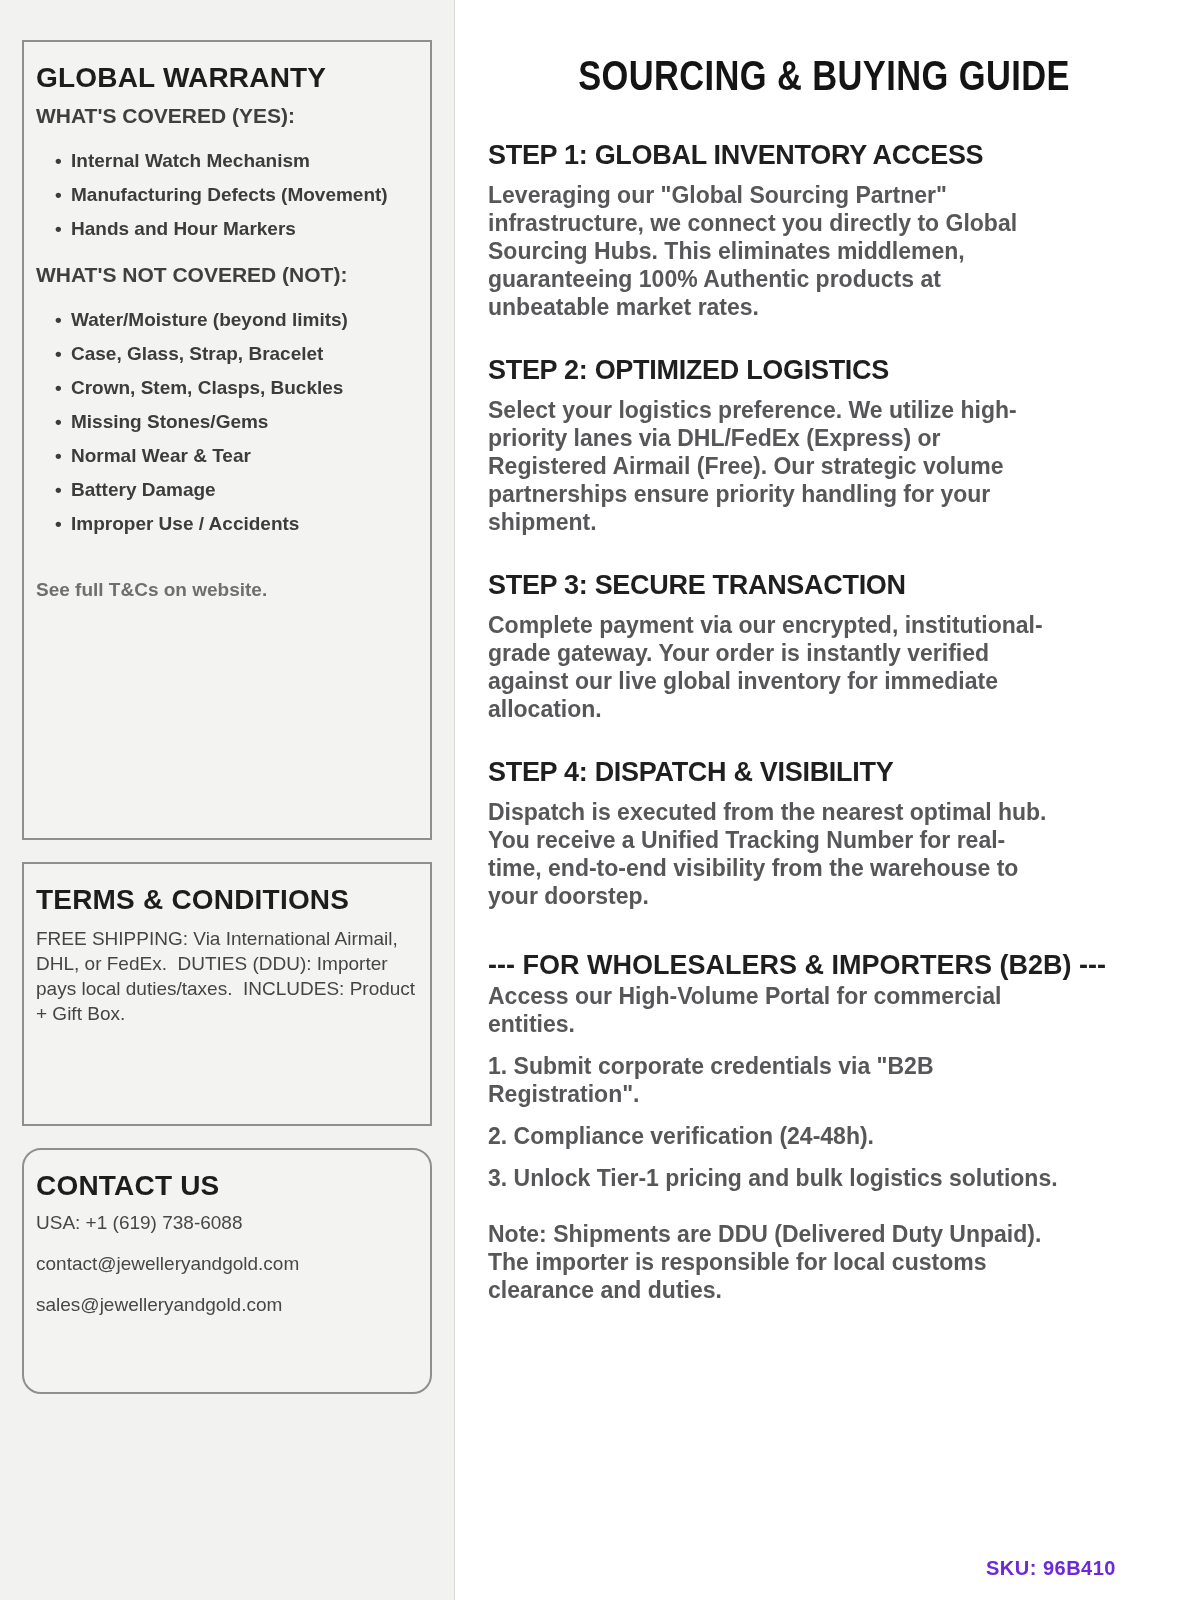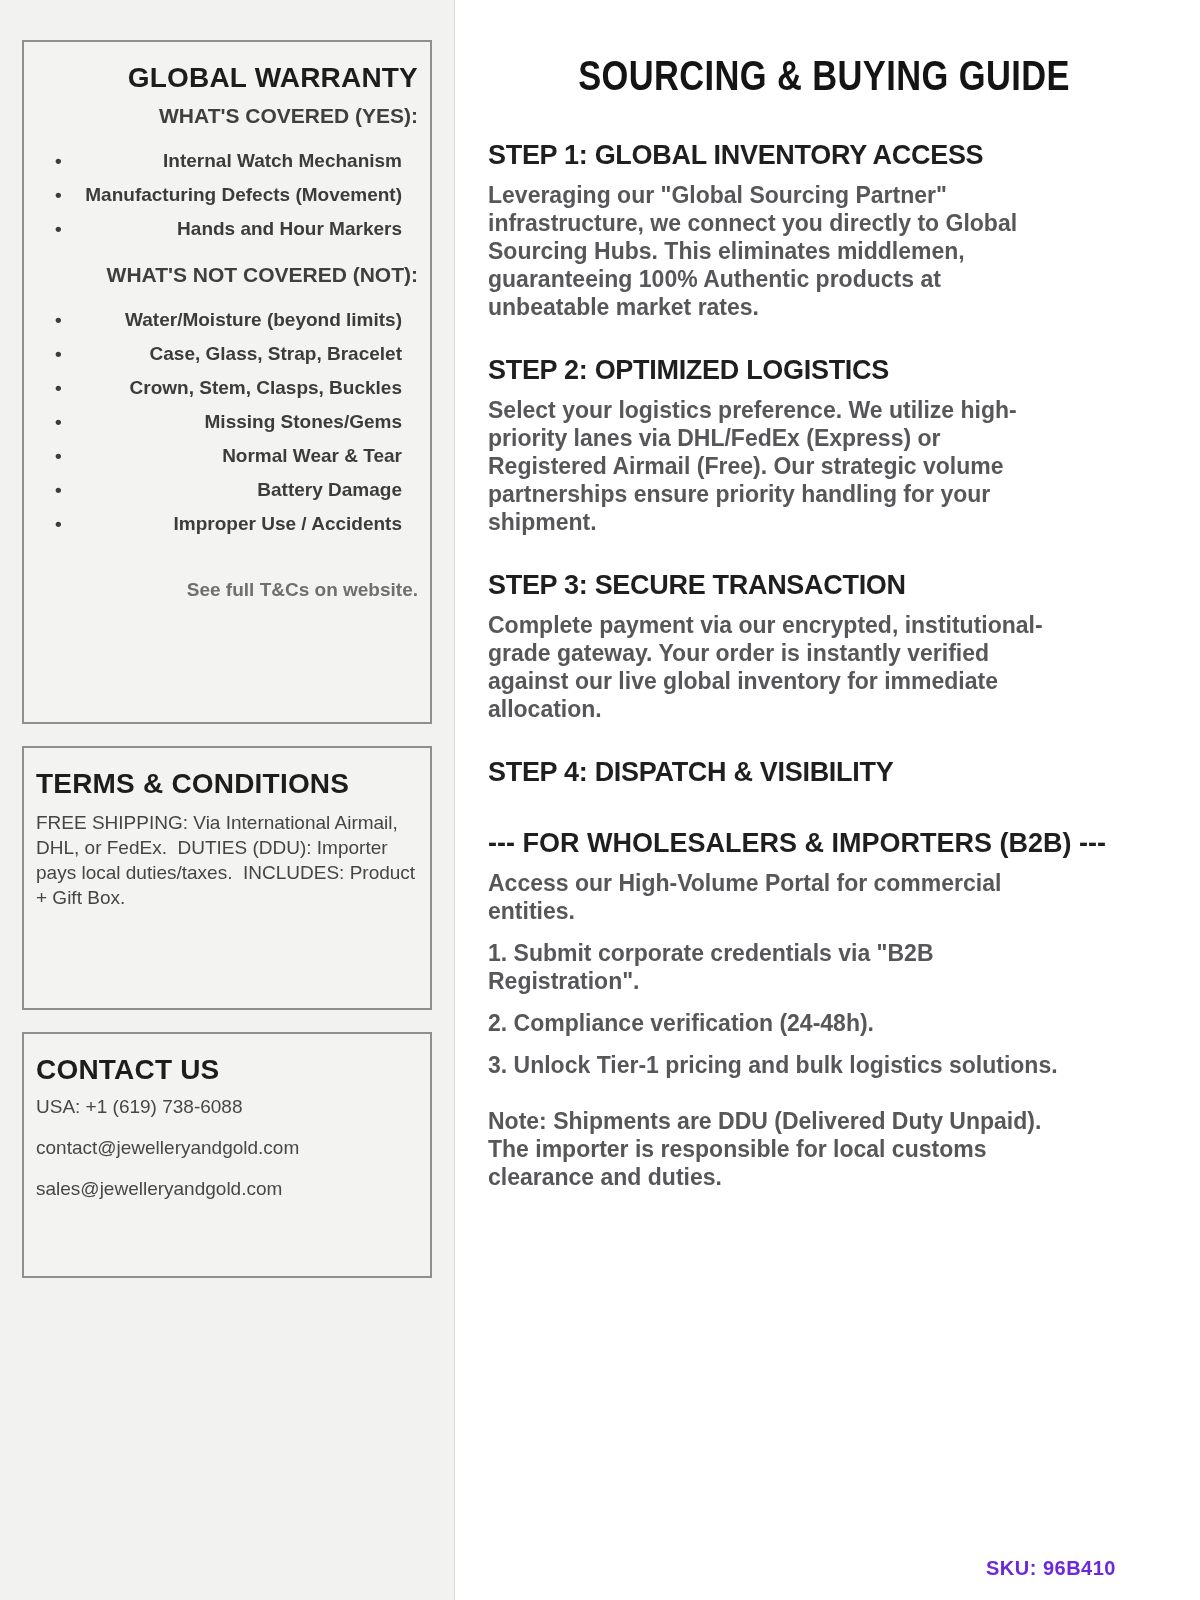--- a/index.html
+++ b/index.html
@@ -10,23 +10,23 @@
   
   .sidebar {
     position:absolute; left:0; top:0; bottom:0; width:455px;
     background:#f2f2f0; border-right:1px solid #d9d9d7;
     box-sizing:border-box; padding:40px 21px 0 22px;
   }
   .panel {
     box-sizing:border-box; width:410px; background:#f3f3f1;
     border:2px solid #8f8f8f; padding:20px 12px 12px 12px; margin:0 0 22px 0;
   }
-  .panel-warranty { height:684px;text-align:right; }
+  .panel-warranty { height:800px; }
   .panel-terms    { height:264px; }
-  .panel-contact  { height:246px; }
+  .panel-contact  { height:246px;border-radius:19px; }
   .panel h2 {
     margin:0 0 10px 0; font-size:28px; font-weight:bold; color:#1d1d1d;
     letter-spacing:0.2px;
   }
   .subhead {
     margin:4px 0 10px 0; font-size:21px; font-weight:bold; color:#3f3f3f;
   }
   .subhead.not { margin-top:17px; }
   .blist { list-style:none; margin:16px; padding:0; }
   .blist li {
@@ -57,21 +57,21 @@
     letter-spacing:0.5px;
   }
   .section h3 {
     margin:34px 0 10px 0; font-size:27px; font-weight:bold; color:#1f1f1f;
     letter-spacing:-0.3px;
   }
   .section .body, .b2b p {
     margin:0; max-width:570px; font-size:23px; font-weight:bold;
     color:#57575a; line-height:28px;
   }
-  .b2b h3 { margin:40px 0 10px 0; font-size:27px; font-weight:bold; color:#1f1f1f; }
+  .b2b h3 { margin:40px 0 1px 0; font-size:27px; font-weight:bold; color:#1f1f1f; }
   .b2b .intro { margin:0 0 14px 0; }
   .b2b .bstep { margin:0 0 14px 0; }
   .b2b .note  { margin:28px 0 0 0; }
   .sku {
     position:absolute; right:84px; bottom:20px;
     font-size:20px; font-weight:bold; color:#6d28d9; letter-spacing:0.5px;
   }
 </style>
 </head>
 <body>
@@ -129,20 +129,21 @@
       <p class="body">Select your logistics preference. We utilize high-priority lanes via DHL/FedEx (Express) or Registered Airmail (Free). Our strategic volume partnerships ensure priority handling for your shipment.</p>
     </section>
 
     <section class="section">
       <h3>STEP 3: SECURE TRANSACTION</h3>
       <p class="body">Complete payment via our encrypted, institutional-grade gateway. Your order is instantly verified against our live global inventory for immediate allocation.</p>
     </section>
 
     <section class="section">
       <h3>STEP 4: DISPATCH &amp; VISIBILITY</h3>
+      <p class="body">Dispatch is executed from the nearest optimal hub. You receive a Unified Tracking Number for real-time, end-to-end visibility from the warehouse to your doorstep.</p>
     </section>
 
     <section class="b2b">
       <h3>--- FOR WHOLESALERS &amp; IMPORTERS (B2B) ---</h3>
       <p class="intro">Access our High-Volume Portal for commercial entities.</p>
       <p class="bstep">1. Submit corporate credentials via "B2B Registration".</p>
       <p class="bstep">2. Compliance verification (24-48h).</p>
       <p class="bstep">3. Unlock Tier-1 pricing and bulk logistics solutions.</p>
       <p class="note">Note: Shipments are DDU (Delivered Duty Unpaid). The importer is responsible for local customs clearance and duties.</p>
     </section>

